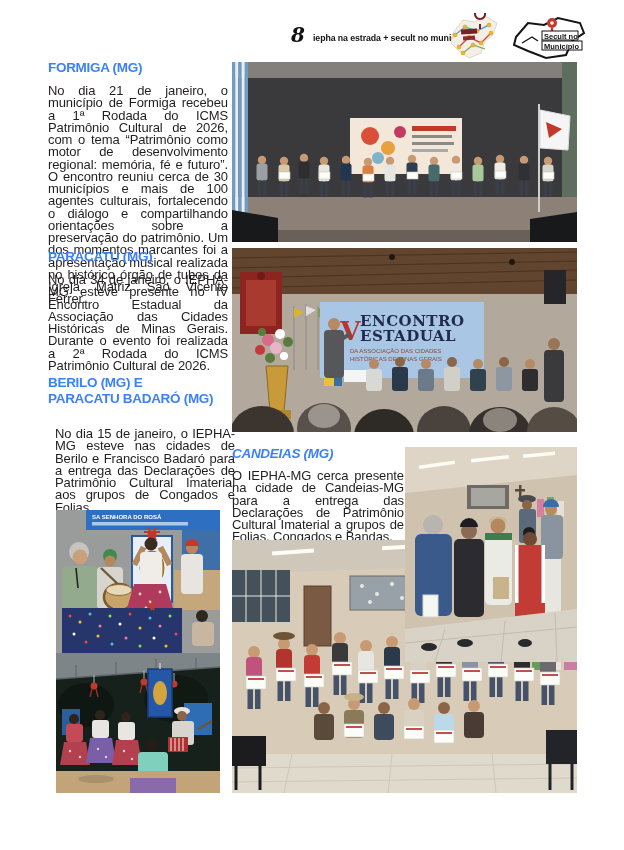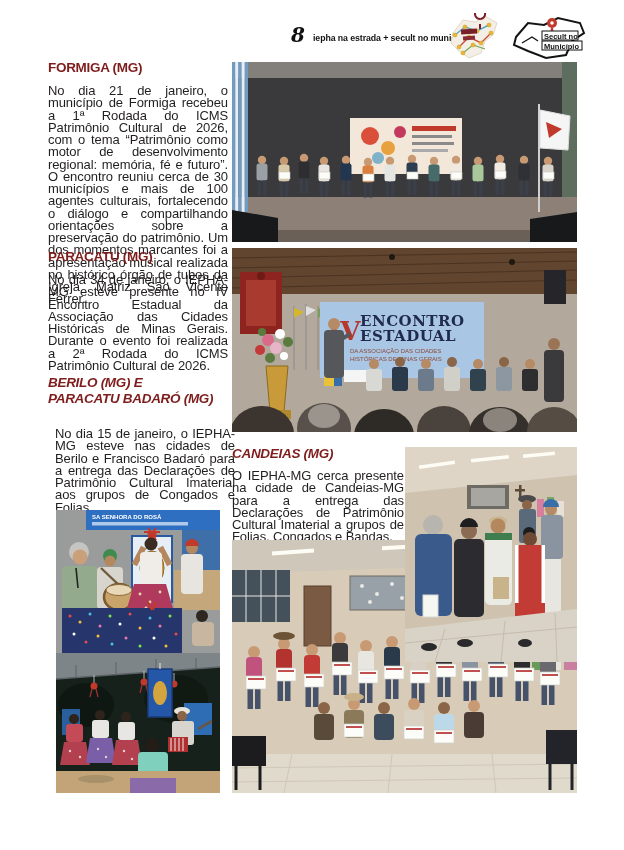--- a/index.html
+++ b/index.html
@@ -1,19 +1,19 @@
 <!DOCTYPE html>
 <html><head>
 <meta charset="utf-8">
 <style>
   html,body{margin:0;padding:0;background:#ffffff;}
   .page{position:relative;width:624px;height:850px;background:#fff;overflow:hidden;
         font-family:"Liberation Sans",sans-serif;}
   .abs{position:absolute;}
-  .sec-heading{color:#7f1d1d;font-weight:bold;font-size:13.5px;letter-spacing:-0.3px;
+  .sec-heading{color:#3b82f6;font-weight:bold;font-size:13.5px;letter-spacing:-0.3px;
         margin:0;line-height:16px;}
   .body-text{font-size:13px;line-height:12.25px;text-align:justify;color:#211e1f;
         margin:0;letter-spacing:-0.1px;}
   .pagenum{font-family:"DejaVu Serif",serif;font-style:italic;font-weight:bold;
         font-size:20px;color:#111;line-height:20px;}
   .header-title{font-size:8.8px;font-weight:bold;color:#141414;letter-spacing:-0.1px;}
   .photo{position:absolute;overflow:hidden;background:#888;}
   .photo svg{display:block;}
 </style>
 </head>
@@ -63,21 +63,21 @@
       </g>
     </svg>
   </div>
 
   <h2 class="abs sec-heading" style="left:48px;top:60px;">FORMIGA (MG)</h2>
   <p class="abs body-text" style="left:48px;top:85px;width:180px;">No dia 21 de janeiro, o município de Formiga recebeu a 1ª Rodada do ICMS Patrimônio Cultural de 2026, com o tema “Patrimônio como motor de desenvolvimento regional: memória, fé e futuro”. O encontro reuniu cerca de 30 municípios e mais de 100 agentes culturais, fortalecendo o diálogo e compartilhando orientações sobre a preservação do patrimônio. Um dos momentos marcantes foi a apresentação musical realizada no histórico órgão de tubos da Igreja Matriz São Vicente Férrer.</p>
 
   <h2 class="abs sec-heading" style="left:48px;top:249px;">PARACATU (MG)</h2>
   <p class="abs body-text" style="left:48px;top:274px;width:180px;">No dia 34 de janeiro, o IEPHA-MG esteve presente no IV Encontro Estadual da Associação das Cidades Históricas de Minas Gerais. Durante o evento foi realizada a 2ª Rodada do ICMS Patrimônio Cultural de 2026.</p>
 
-  <div class="abs" style="left:48px;top:375px;font-style:italic;">
+  <div class="abs" style="left:48px;top:375px;">
     <h2 class="sec-heading">BERILO (MG) E</h2>
     <h2 class="sec-heading">PARACATU BADARÓ (MG)</h2>
   </div>
   <p class="abs body-text" style="left:36px;top:428px;width:180px;margin-left:19px;">No dia 15 de janeiro, o IEPHA-MG esteve nas cidades de Berilo e Francisco Badaró para a entrega das Declarações de Patrimônio Cultural Imaterial aos grupos de Congados e Folias.</p>
 
   <div class="photo" style="left:56px;top:510px;width:164px;height:143px;">
     <svg width="164" height="143" viewBox="0 0 164 143">
       <rect width="164" height="143" fill="#9a9c9c"></rect>
       <rect x="126" y="0" width="38" height="88" fill="#3f6fa8"></rect>
       <rect x="118" y="60" width="46" height="40" fill="#c4a87c"></rect>

